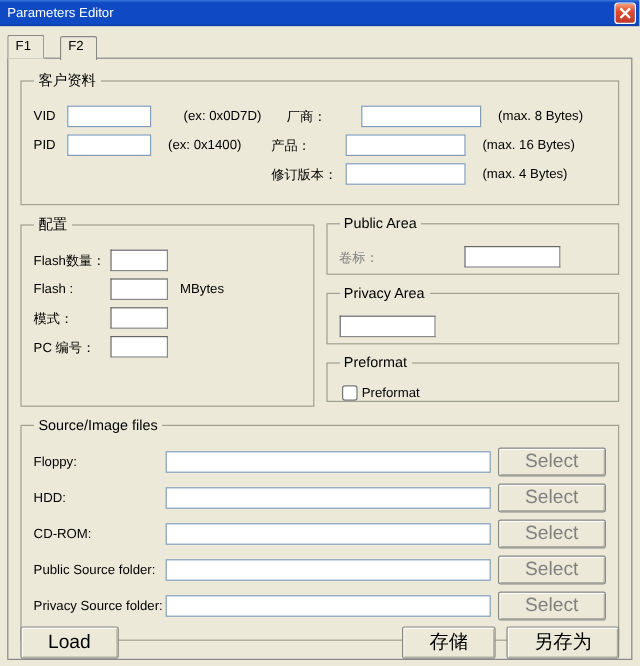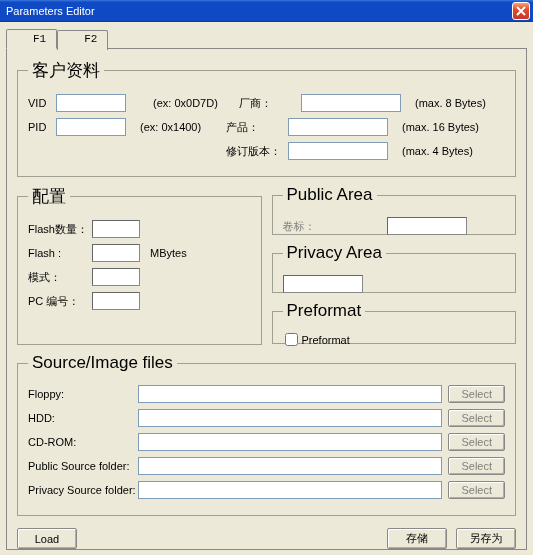--- a/index.html
+++ b/index.html
@@ -38,30 +38,29 @@
     background: #ece9d8;
     padding: 6px 6px 0 6px;
     height: calc(100% - 22px);
   }
   .tabs-strip {
     display: flex;
     position: relative;
     z-index: 2;
   }
   .tab {
-    padding: 3px 10px 3px 26px;
+    padding: 3px 10px 3px 6px;
     border: 1px solid #888;
     border-bottom: none;
     background: #ece9d8;
-    margin-right: 0px;
+    margin-right: 13px;
     position: relative;
     top: 1px;
     border-radius: 2px 2px 0 0;
     cursor: default;
-    font-family: Liberation Mono, monospace;
   }
   .tab.active {
     background: #ece9d8;
     border-bottom: 1px solid #ece9d8;
     z-index: 3;
     top: 1px;
   }
   .tab.inactive {
     top: 2px;
     padding-top: 2px;
@@ -77,42 +76,42 @@
   }
   fieldset.group {
     border: 1px solid #a0a090;
     padding: 12px 10px 10px 10px;
     margin: 0 0 8px 0;
     position: relative;
   }
   fieldset.group > legend {
     padding: 0 4px;
     color: #000;
-    font-size: 17px;
+    font-size: 12px;
   }
   .row { display: flex; align-items: center; margin-bottom: 6px; }
   .lbl { display: inline-block; }
   input.txt {
     border: 1px solid #7f9db9;
     background: #fff;
     height: 18px;
     padding: 1px 3px;
     font-size: 11px;
     font-family: inherit;
   }
   input.txt[disabled] { background: #fff; color: #888; }
   input.txt.sunken { border: 1px solid #888; border-top-color:#666; border-left-color:#666; }
   .hint { color: #000; }
   .gray { color: #808080; }
   .btn {
     background: #ece9d8;
     border: 1px solid #888;
     border-radius: 2px;
-    padding: 2px 12px;
-    font-size: 11px;
+    padding: 2px 22px;
+    font-size: 16px;
     font-family: inherit;
     box-shadow: inset 1px 1px 0 #fff, inset -1px -1px 0 #b0b0a0;
     cursor: default;
     min-width: 44px;
   }
   .btn[disabled] { color: #808080; }
   .two-col { display: flex; gap: 10px; }
   .two-col > div { flex: 1; }
   .chk { margin: 0 4px 0 2px; vertical-align: middle; }
   .bottom-btns {

